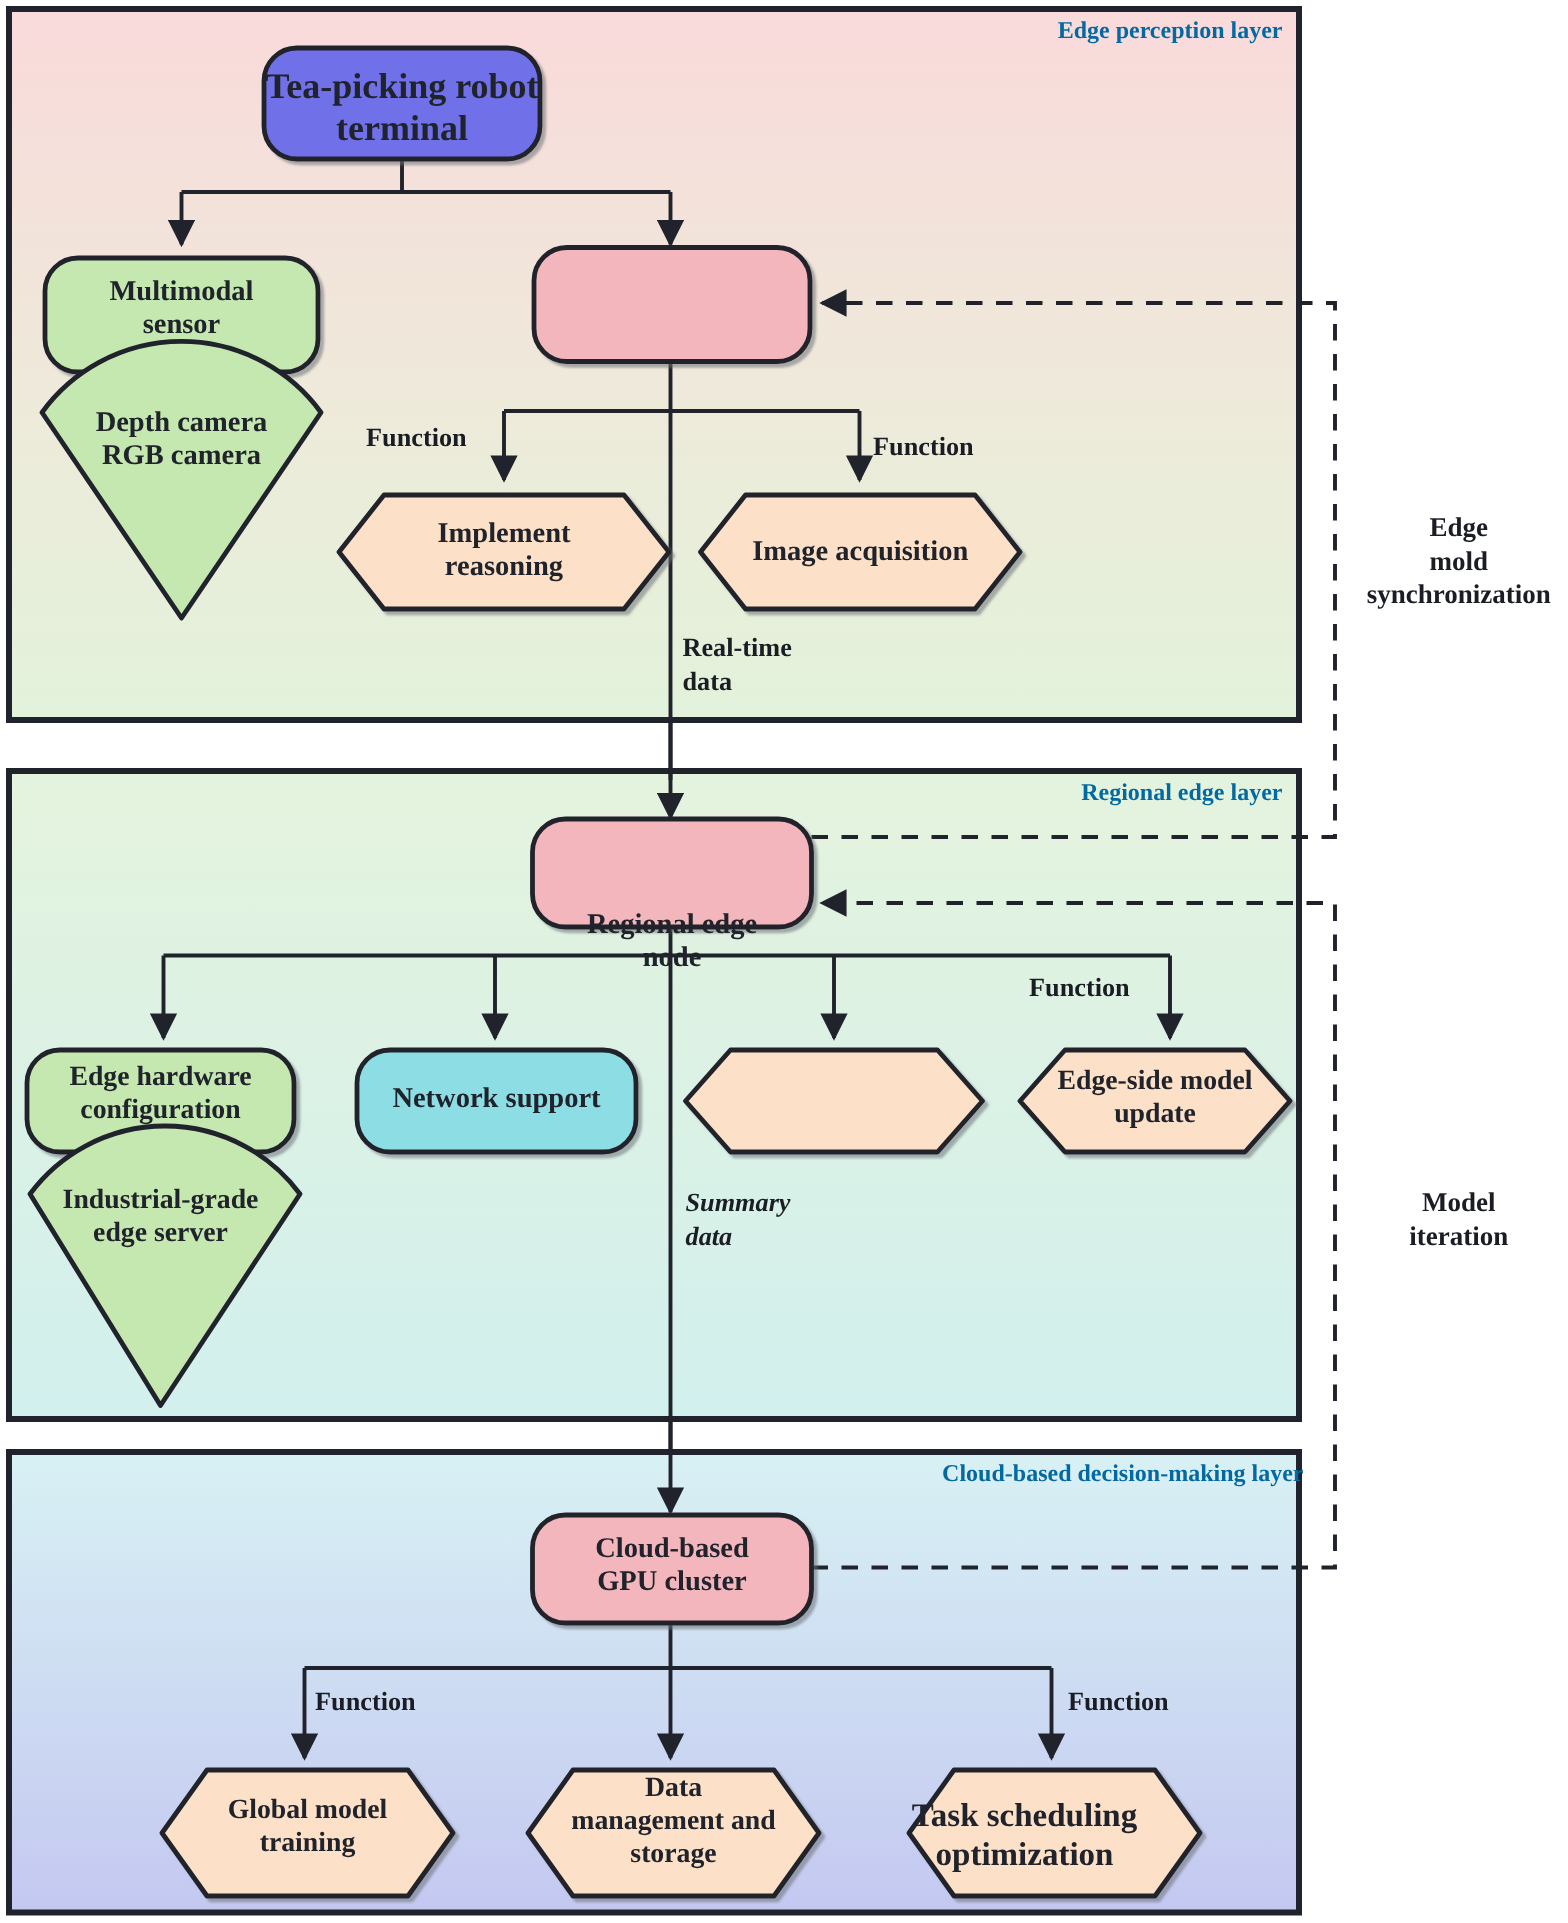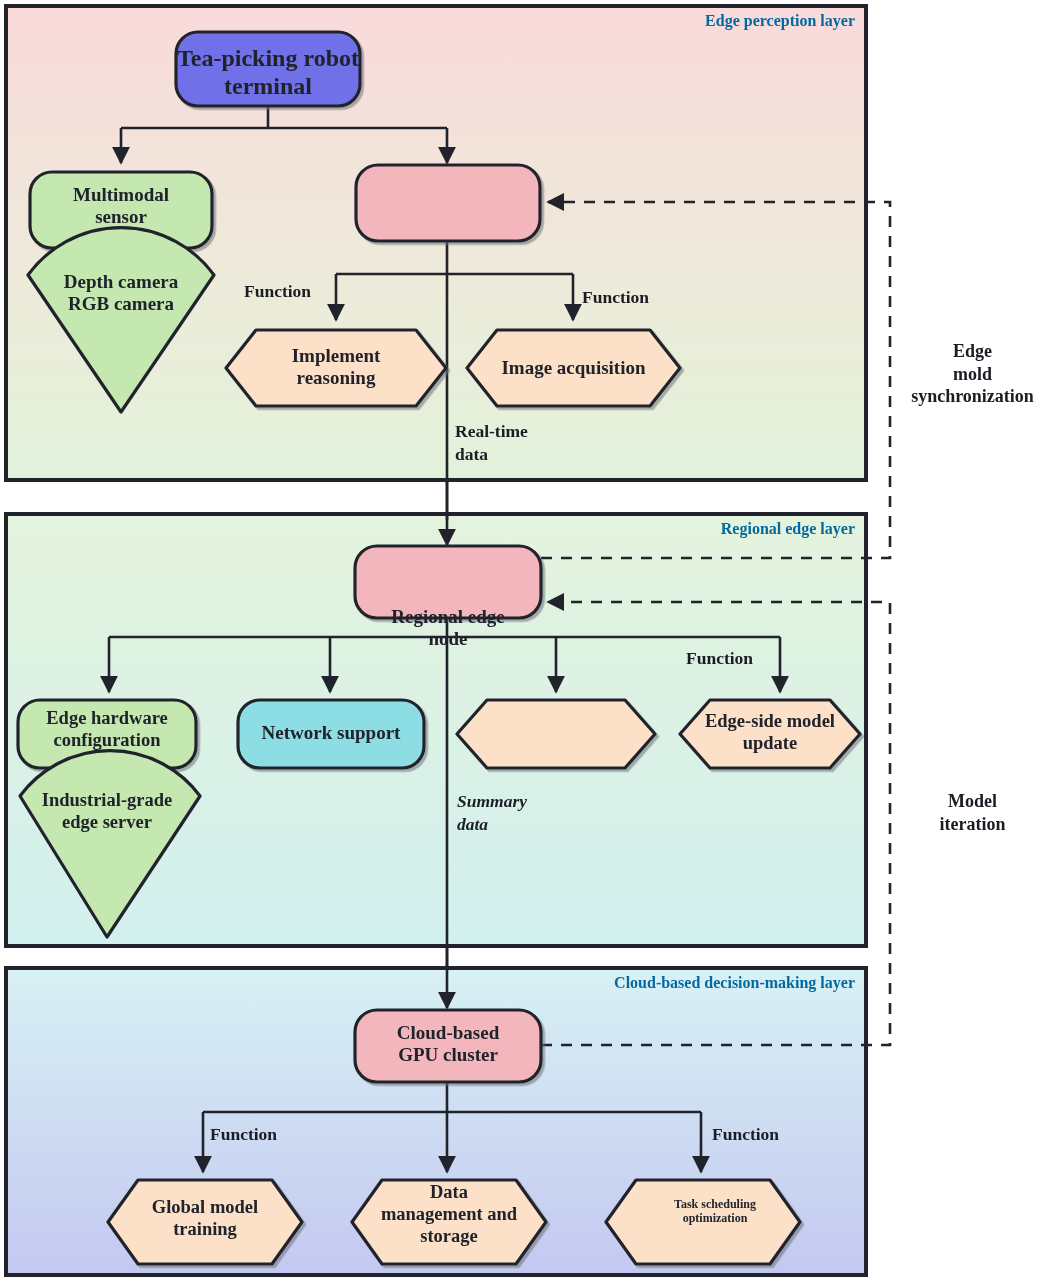--- a/index.html
+++ b/index.html
@@ -161,21 +161,21 @@
       <path d="M 382 1180 L 516 1180 L 546 1222 L 516 1264 L 382 1264 L 352 1222 Z" fill="#fce0c8" stroke="#20232b" stroke-width="3.2" stroke-linejoin="round"></path>
     </g>
 
     <g filter="url(#sh)">
       <path d="M 636 1180 L 770 1180 L 800 1222 L 770 1264 L 636 1264 L 606 1222 Z" fill="#fce0c8" stroke="#20232b" stroke-width="3.2" stroke-linejoin="round"></path>
     </g>
   </svg>
 
   <div class="layer-title" style="right:190px;top:12px;">Edge perception layer</div>
   <div class="layer-title" style="right:190px;top:520px;">Regional edge layer</div>
-  <div class="layer-title" style="right:190px;top:974px;">Cloud-based decision-making layer</div>
+  <div class="layer-title" style="right:176px;top:974px;">Cloud-based decision-making layer</div>
 
   <div class="lbl" style="left:176px;top:44px;width:184px;font-size:24px;">Tea-picking robot
 terminal</div>
 
   <div class="lbl" style="left:30px;top:184px;width:182px;font-size:19px;text-align:center;">Multimodal
 sensor</div>
 
   <div class="lbl" style="left:26px;top:271px;width:190px;font-size:19px;">Depth camera
 RGB camera</div>
 
@@ -203,21 +203,21 @@
   <div class="lbl" style="left:355px;top:1022px;width:186px;font-size:19px;">Cloud-based
 GPU cluster</div>
 
   <div class="lbl" style="left:115px;top:1197px;width:180px;font-size:18.5px;">Global model
 training</div>
 
   <div class="lbl" style="left:358px;top:1182px;width:182px;font-size:18.5px;">Data
 management and
 storage</div>
 
-  <div class="lbl" style="left:625px;top:1197px;width:180px;font-size:12px;">Task scheduling
+  <div class="lbl" style="left:593px;top:1197px;width:180px;font-size:22px;">Task scheduling
 optimization</div>
 
   <div class="fn-note" style="left:244px;top:281px;">Function</div>
   <div class="fn-note" style="left:582px;top:287px;">Function</div>
 
   <div class="flow-note" style="left:455px;top:420px;width:110px;text-align:left;">Real-time
 data</div>
 
   <div class="fn-note" style="left:686px;top:648px;">Function</div>
 

